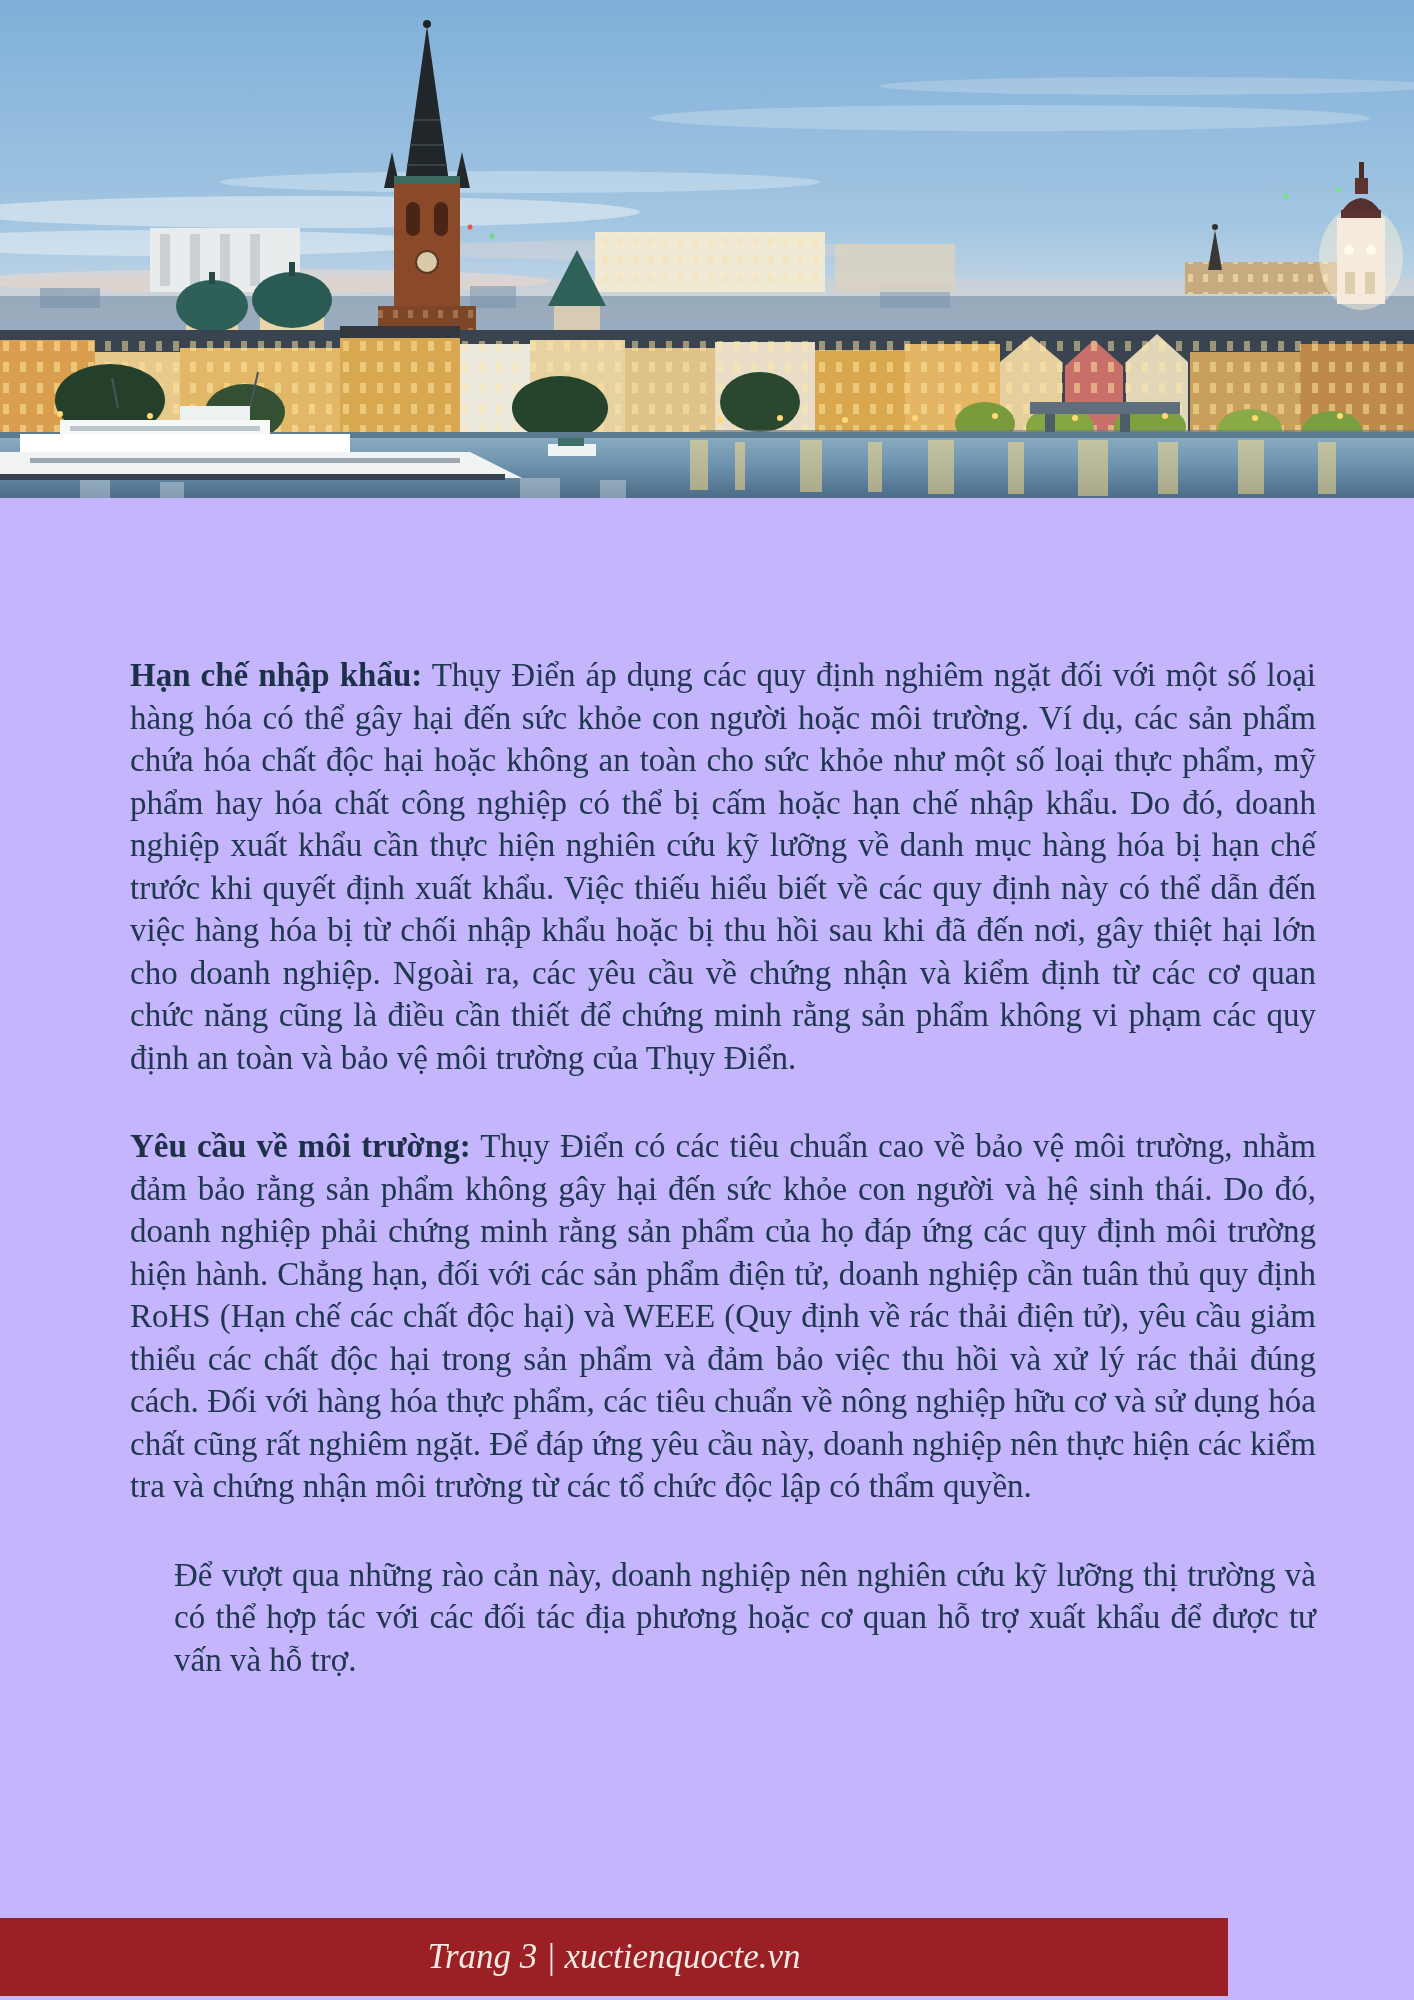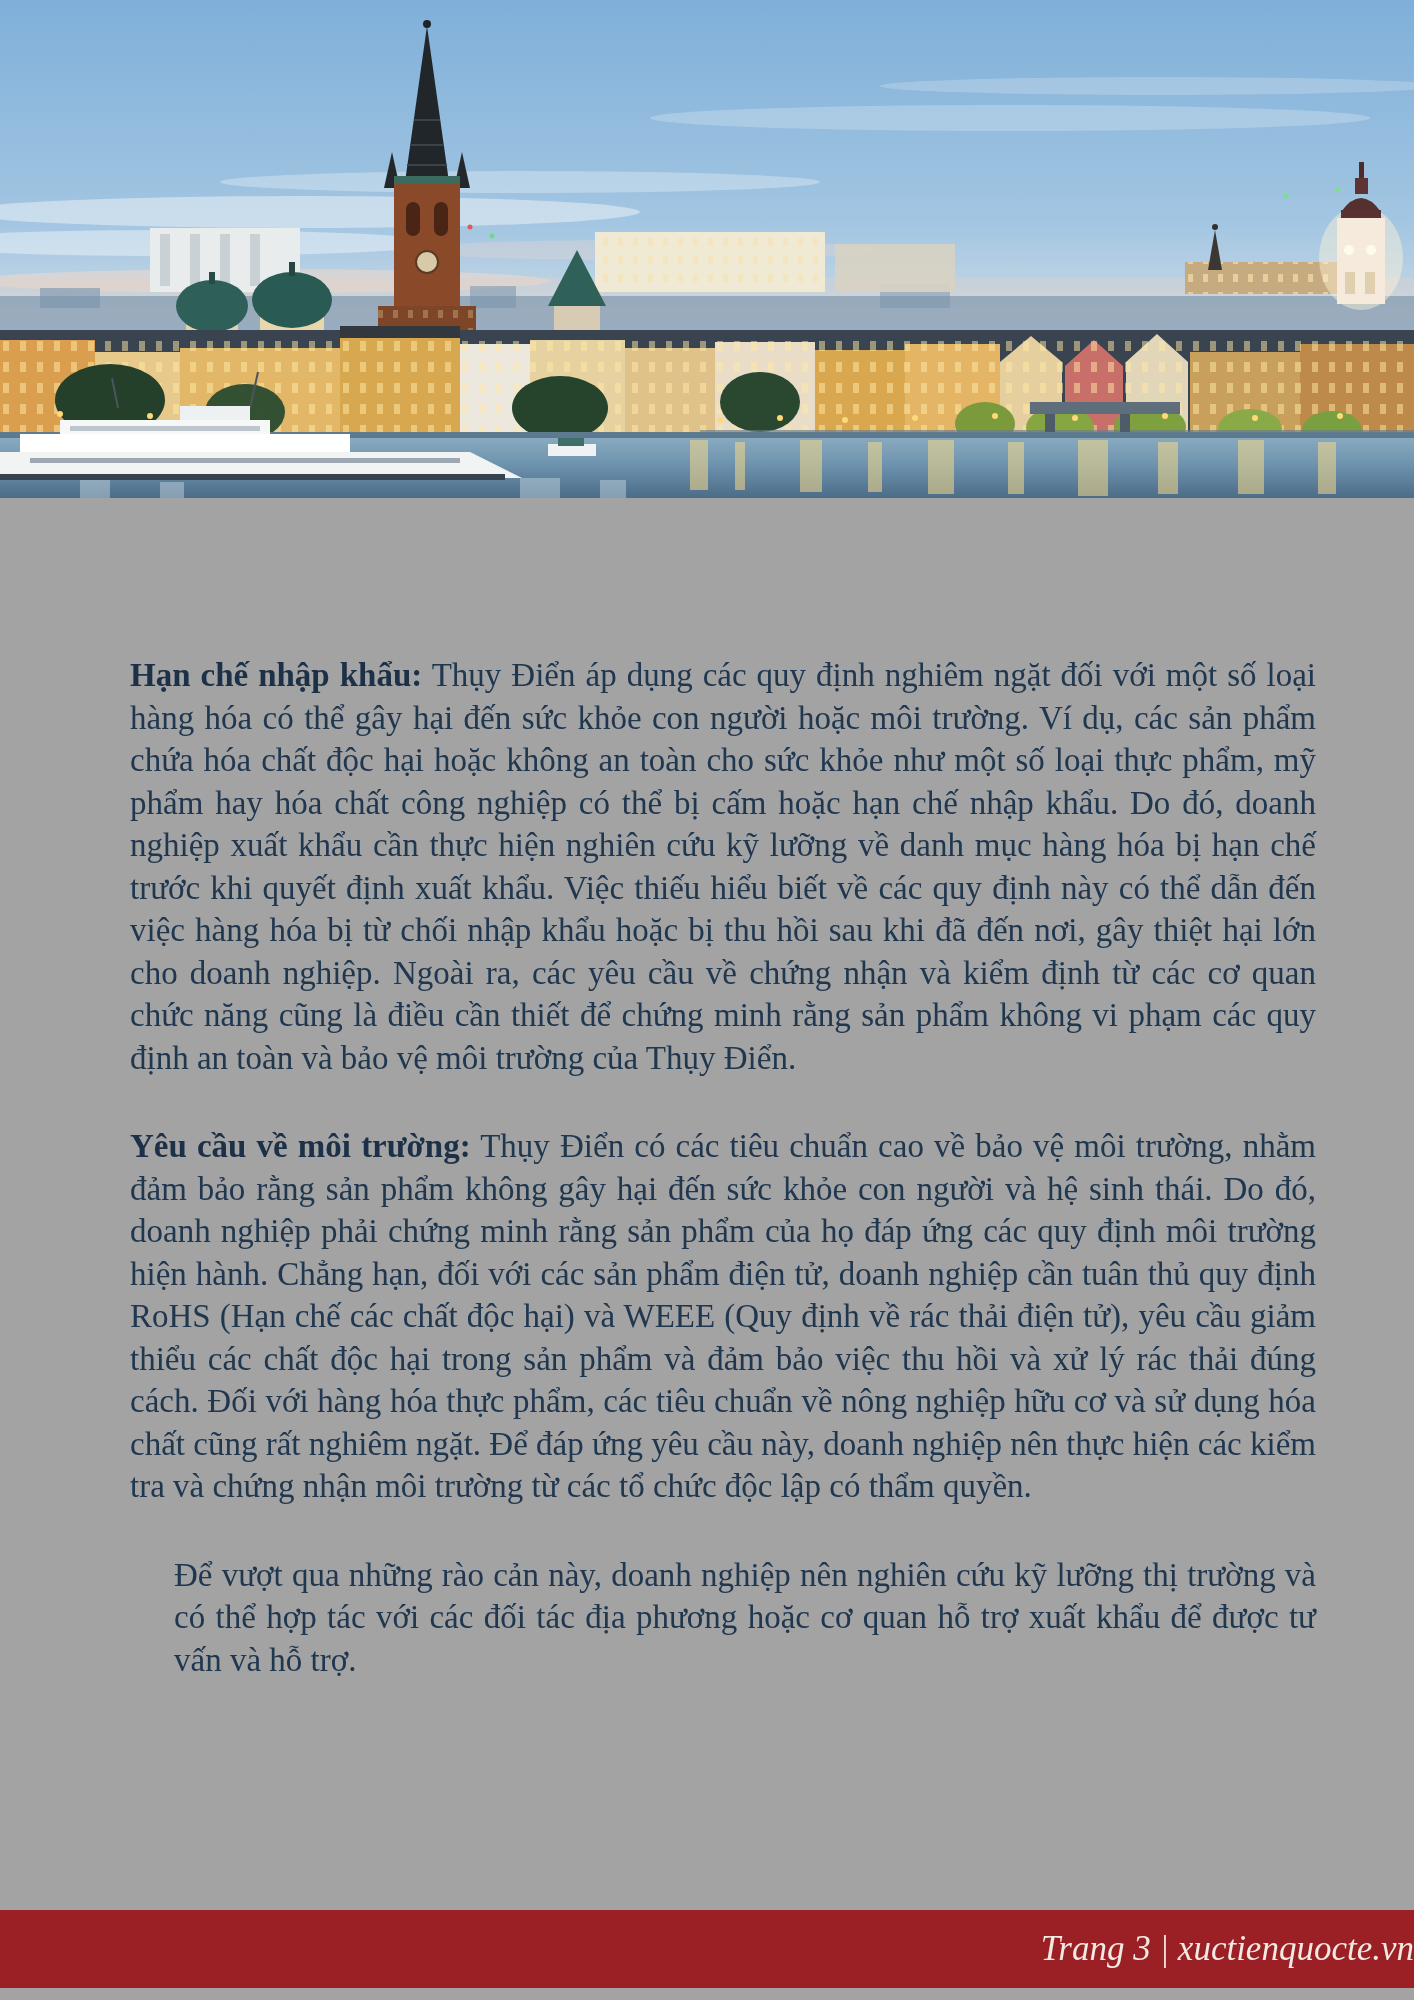--- a/index.html
+++ b/index.html
@@ -1,43 +1,43 @@
 <!DOCTYPE html>
 <html><head>
 <meta charset="utf-8">
 <style>
   html,body{margin:0;padding:0;background:#ffffff;}
   .page{
     position:relative;
     width:1414px;height:2000px;
     margin:0 auto;
-    background:#a3a3a3;
+    background:#c4b5fd;
     overflow:hidden;
     font-family:"Liberation Serif", serif;
   }
   .hero{
     position:absolute;top:0;left:0;width:1414px;height:498px;display:block;
   }
   .content{
     position:absolute;
     left:130px;
     width:1186px;
     top:654px;
     color:#203750;
     font-size:33px;
     line-height:42.5px;
     text-align:justify;
   }
   .content p{margin:0 0 46px 0;}
   .content p:last-child{margin-bottom:0;margin-left:44px;}
   .content strong{font-weight:bold;color:#1c3148;}
   .footer{
-    position:absolute;left:0;bottom:12px;width:1414px;height:78px;
+    position:absolute;left:0;bottom:4px;width:1228px;height:78px;
     background:#9a2025;
-    display:flex;align-items:center;justify-content:flex-end;
+    display:flex;align-items:center;justify-content:center;
   }
   .footer .footer-text{
     color:#f2e9e2;
     font-size:35px;
     font-style:italic;
     font-family:"Liberation Serif", serif;
   }
 </style>
 </head>
 <body>

